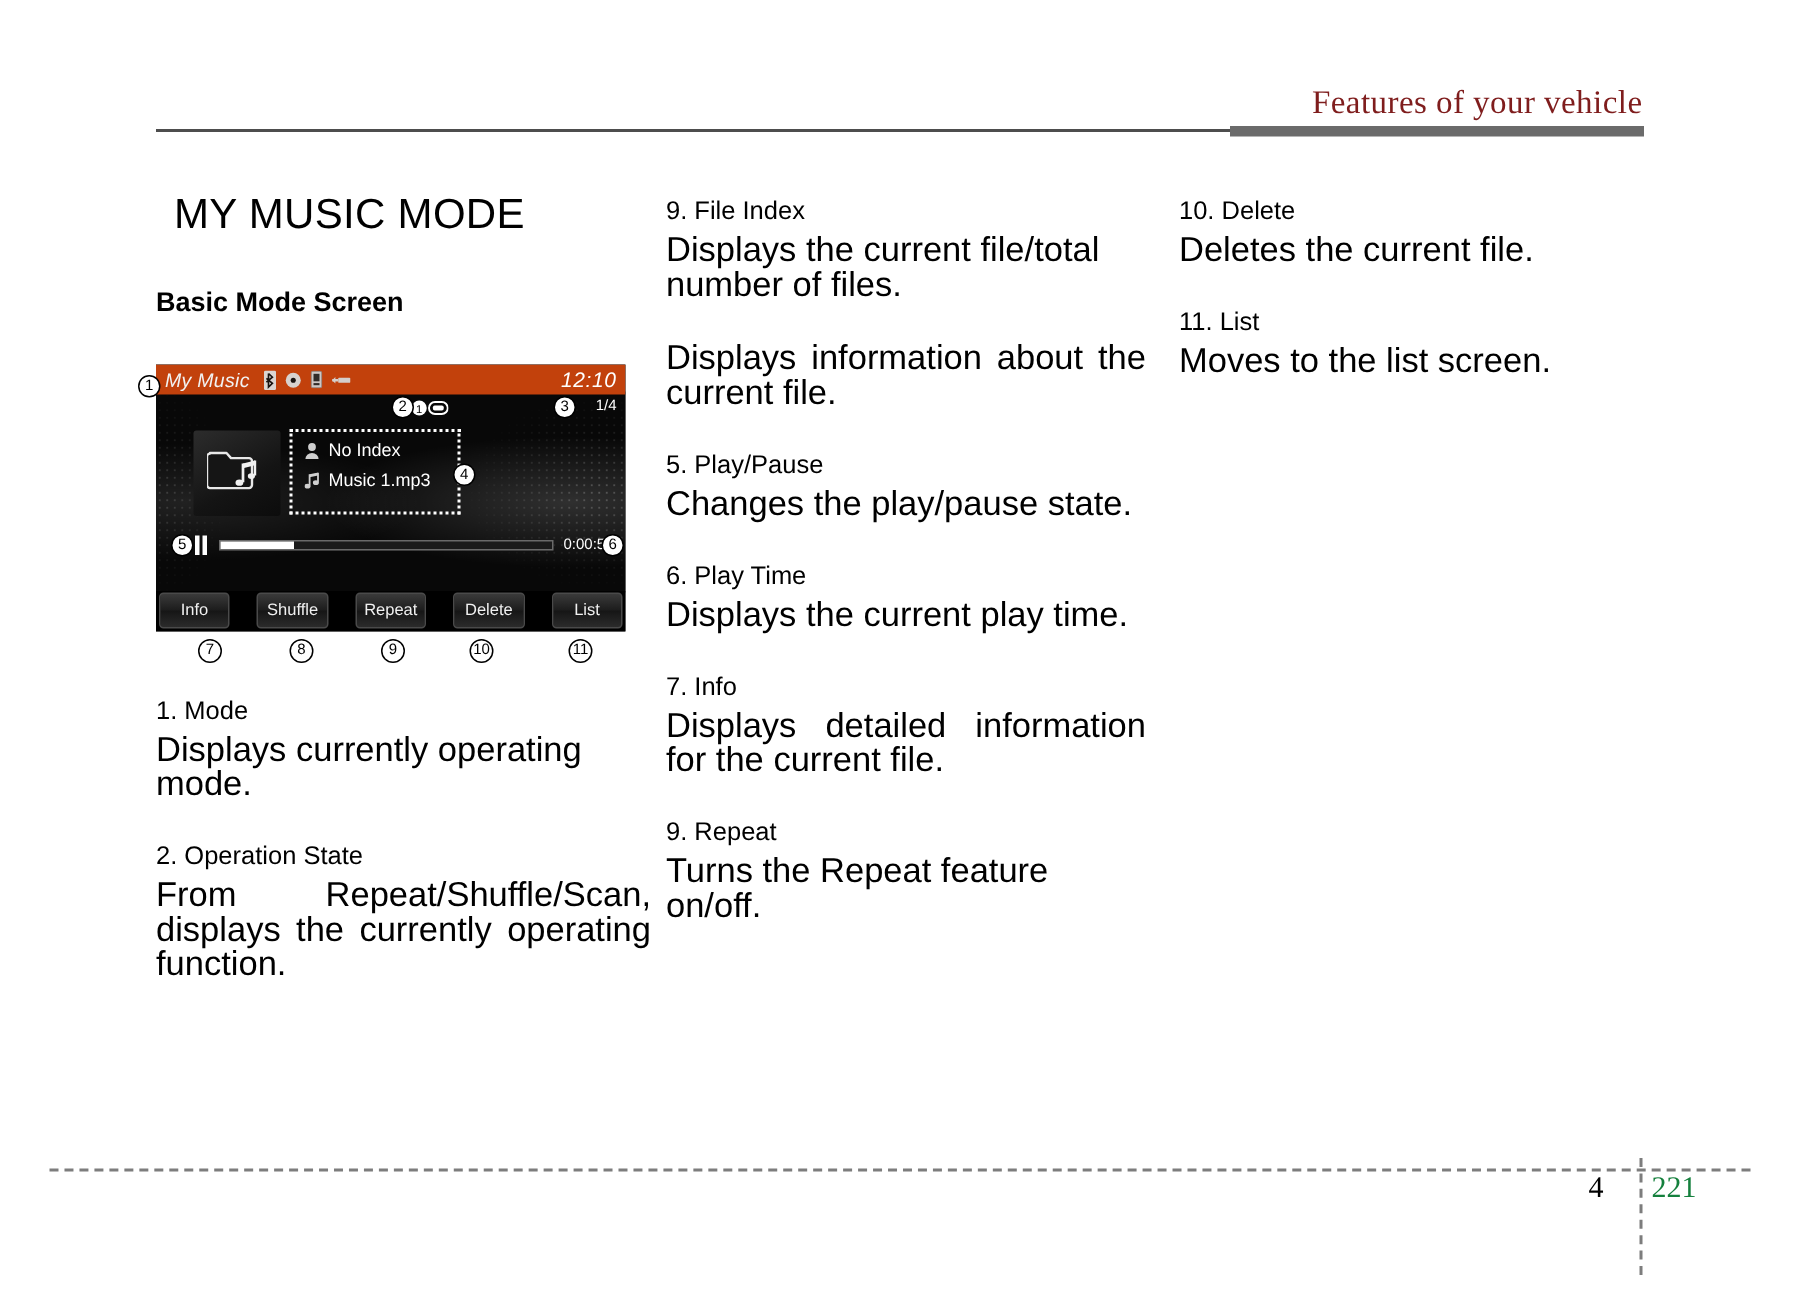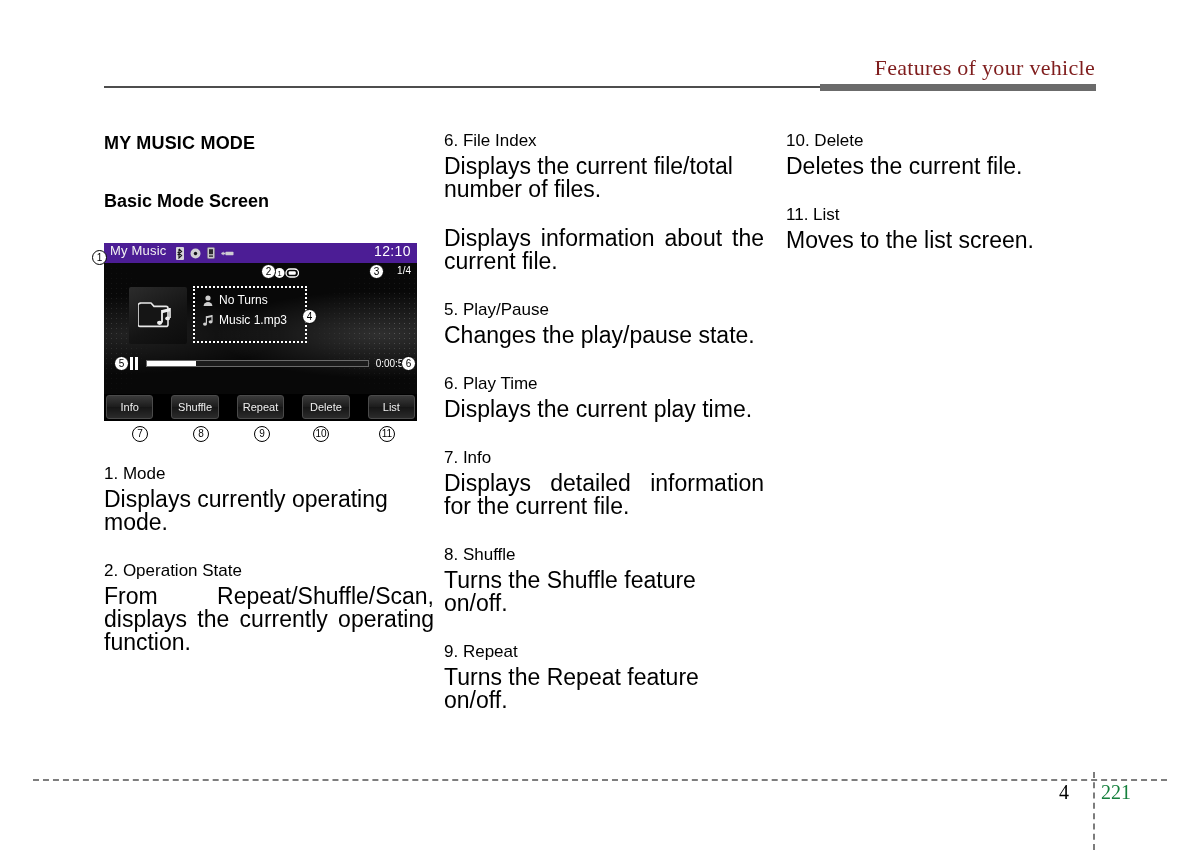--- a/index.html
+++ b/index.html
@@ -52,23 +52,23 @@
   
   .column {
     position: absolute;
     top: 130px;
   }
   #col-left  { left: 104px;  width: 330px; }
   #col-mid   { left: 444px;  width: 320px; }
   #col-right { left: 786px;  width: 320px; }
 
   h1.section-title {
-    font-size: 18px;
-    font-weight: bold;
-    margin: 0 0 0 0;
+    font-size: 28px;
+    font-weight: normal;
+    margin: 0 0 0 12px;
     letter-spacing: 0.2px;
     line-height: 26px;
   }
   h2.sub-title {
     font-size: 18px;
     font-weight: bold;
     margin: 33px 0 0 0;
     line-height: 24px;
   }
 
@@ -129,24 +129,26 @@
     background-size: 5px 5px;
     -webkit-mask-image: radial-gradient(ellipse at 10% 50%, #000 0%, transparent 75%);
             mask-image: radial-gradient(ellipse at 10% 50%, #000 0%, transparent 75%);
   }
 
   
   #status-bar {
     position: absolute;
     left: 0; top: 0;
     width: 313px; height: 20px;
-    background: #4c1d95;
+    background: #c2410c;
     display: flex;
+    align-items: center;
     padding: 0 6px;
     box-sizing: border-box;
+    font-style: italic;
   }
   #mode-label {
     color: #f2f2f2;
     font-size: 13px;
     letter-spacing: 0.2px;
     margin-right: 9px;
     white-space: nowrap;
   }
   .status-icon {
     margin-right: 6px;
@@ -450,21 +452,21 @@
     </div>
 
     <div id="file-info-box">
       <div class="info-line">
         <span class="glyph">
           <svg width="10" height="11" viewBox="0 0 10 11">
             <circle cx="5" cy="3" r="2.6" fill="#cfcfcf"></circle>
             <path d="M0.6 11 a4.4 4 0 0 1 8.8 0 z" fill="#cfcfcf"></path>
           </svg>
         </span>
-        <span>No Turns</span>
+        <span>No Index</span>
       </div>
       <div class="info-line">
         <span class="glyph">
           <svg width="10" height="11" viewBox="0 0 10 11">
             <path d="M3.4 1.2 L9 0 v2 L3.4 3.2 z" fill="#cfcfcf"></path>
             <path d="M3.4 1.2 v7.4" stroke="#cfcfcf" stroke-width="1.2" fill="none"></path>
             <path d="M9 0 v6.2" stroke="#cfcfcf" stroke-width="1.2" fill="none"></path>
             <ellipse cx="2" cy="9.1" rx="2" ry="1.6" fill="#cfcfcf"></ellipse>
             <ellipse cx="7.6" cy="6.8" rx="2" ry="1.6" fill="#cfcfcf"></ellipse>
           </svg>
@@ -502,41 +504,37 @@
 
   <div class="callout-bottom" id="cal-7">7</div>
   <div class="callout-bottom" id="cal-8">8</div>
   <div class="callout-bottom" id="cal-9">9</div>
   <div class="callout-bottom" id="cal-10">10</div>
   <div class="callout-bottom" id="cal-11">11</div>
 </div>
 
 <div class="column" id="col-mid">
   <div class="item">
-    <div class="item-title">6. File Index</div>
+    <div class="item-title">9. File Index</div>
     <div class="item-body">Displays the current file/total number of files.</div>
   </div>
   <div class="item">
     <div class="item-body justify">Displays information about the current file.</div>
   </div>
   <div class="item">
     <div class="item-title">5. Play/Pause</div>
     <div class="item-body">Changes the play/pause state.</div>
   </div>
   <div class="item">
     <div class="item-title">6. Play Time</div>
     <div class="item-body">Displays the current play time.</div>
   </div>
   <div class="item">
     <div class="item-title">7. Info</div>
     <div class="item-body justify">Displays detailed information for the current file.</div>
-  </div>
-  <div class="item">
-    <div class="item-title">8. Shuffle</div>
-    <div class="item-body">Turns the Shuffle feature on/off.</div>
   </div>
   <div class="item">
     <div class="item-title">9. Repeat</div>
     <div class="item-body">Turns the Repeat feature on/off.</div>
   </div>
 </div>
 
 <div class="column" id="col-right">
   <div class="item">
     <div class="item-title">10. Delete</div>

